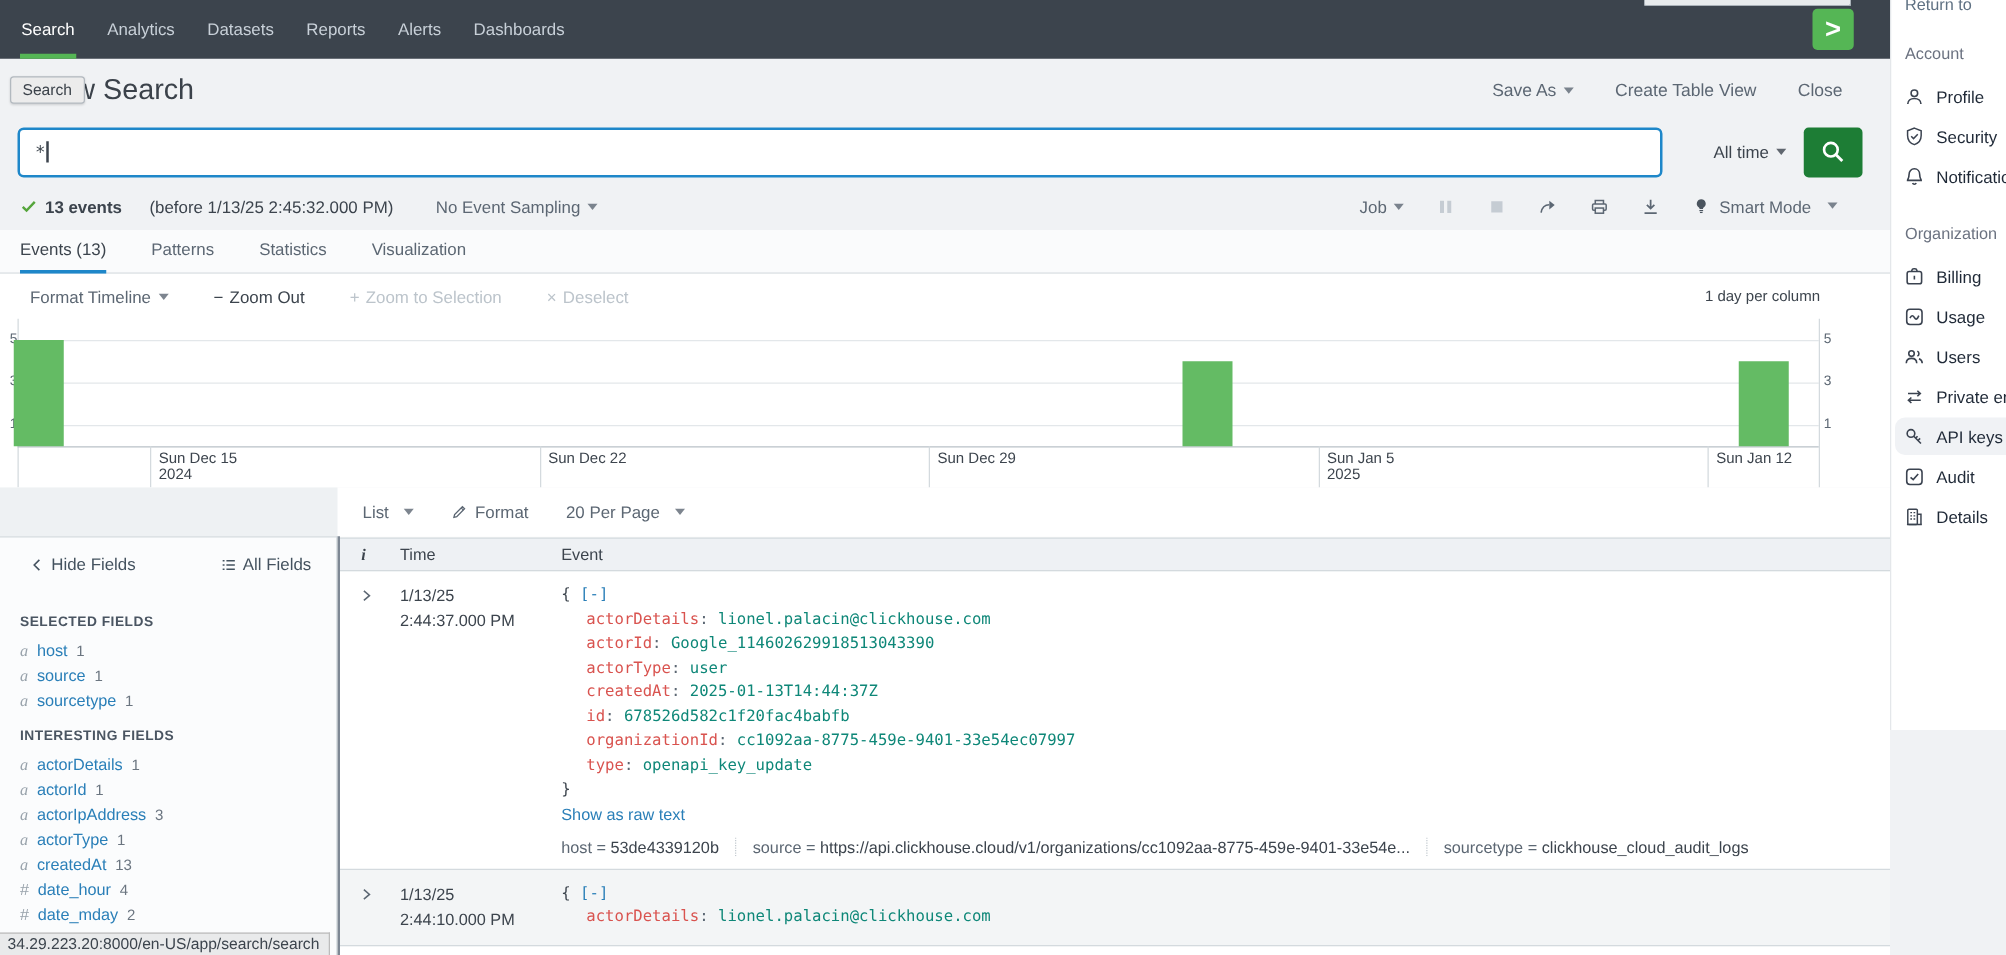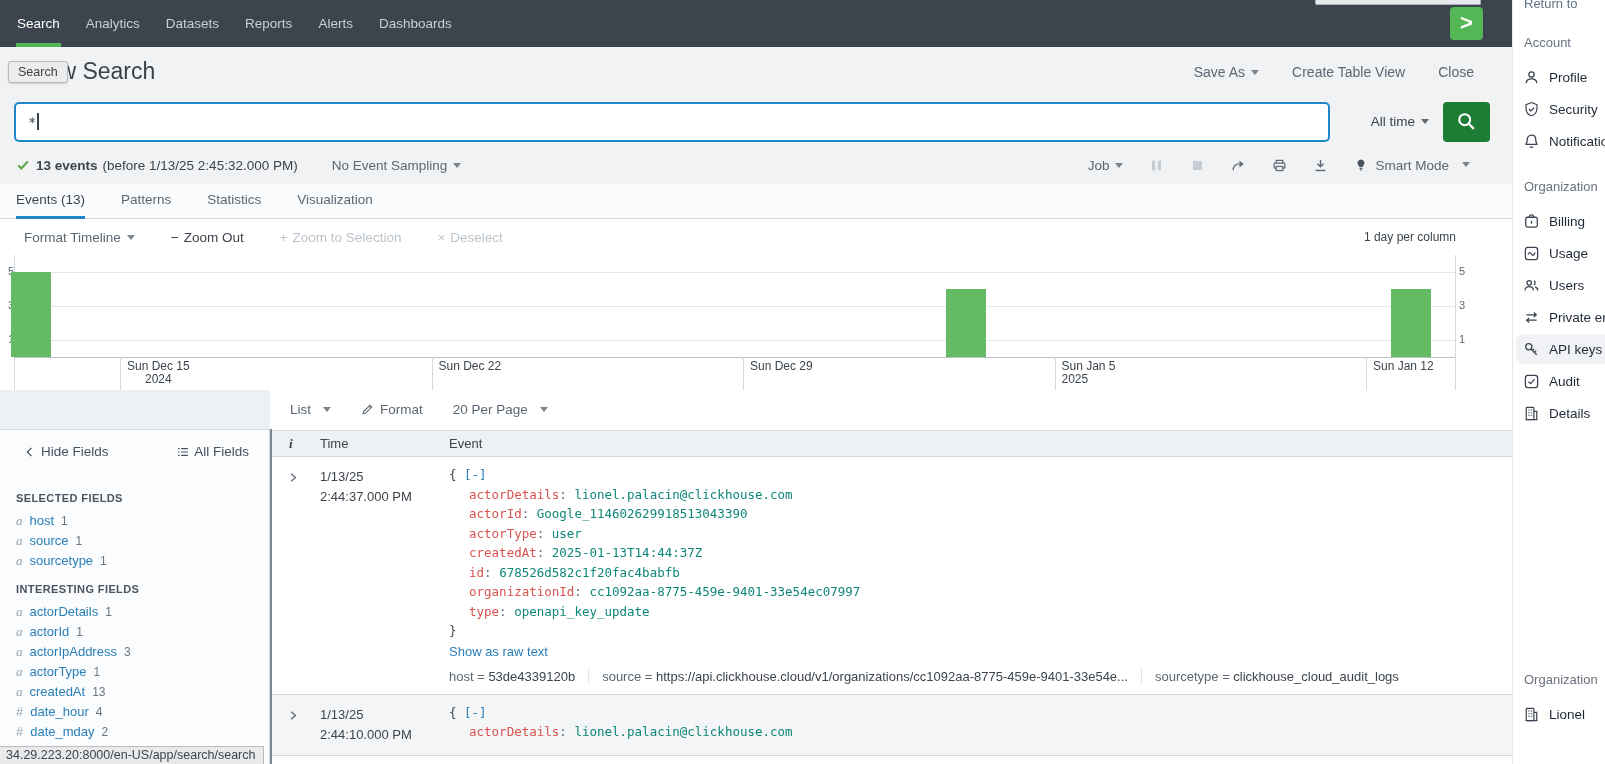--- a/index.html
+++ b/index.html
@@ -34,21 +34,21 @@
   #search-box .cursor { display:inline-block; width:1.5px; height:17px; background:#3c444d; vertical-align:text-bottom; margin-left:1px; }
   #time-range { position:absolute; left:1362px; top:102px; width:76px; height:40px; line-height:40px; text-align:center; font-size:13.5px; color:#3c444d; cursor:pointer; }
   #search-btn { position:absolute; left:1443px; top:102px; width:47px; height:40px; background:#1d7d35; border-radius:4px; color:#fff; cursor:pointer; }
   #search-btn svg { position:absolute; left:13px; top:9px; width:21px; height:21px; }
 
   
   #job-row { position:absolute; left:0; top:148px; width:1512px; height:34px; }
   #job-left { position:absolute; left:16px; top:0; height:34px; display:flex; align-items:center; font-size:13.5px; color:#3c444d; }
   #check-icon { color:#55a53b; width:14px; height:14px; margin-right:6px; }
   #events-count { font-weight:bold; margin-right:5px; }
-  #events-detail { color:#3c444d; }
+  #events-detail { color:#3c444d;margin-left:17px; }
   #sampling { margin-left:34px; color:#5c6773; cursor:pointer; }
   #job-right { position:absolute; right:42px; top:0; height:34px; display:flex; align-items:center; gap:26px; font-size:13.5px; color:#5c6773; }
   .job-ic { width:15px; height:15px; cursor:pointer; color:#5c6773; }
   .job-ic.disabled { color:#c5ccd3; cursor:default; }
   #smart-mode { display:flex; align-items:center; gap:7px; cursor:pointer; }
   #smart-mode svg { width:14px; height:14px; color:#4a545e; }
 
   
   #tabs-row { position:absolute; left:0; top:184px; width:1512px; height:35px; background:#fafbfc; border-bottom:1px solid #d4dade; }
   #tabs { position:absolute; left:16px; top:0; display:flex; gap:36px; height:35px; }
@@ -115,21 +115,21 @@
   .raw-link { display:inline-block; margin-top:3px; font-size:13px; color:#2a7fb8; cursor:pointer; }
   .meta { display:flex; margin-top:9px; font-size:13px; color:#5c6773; white-space:nowrap; overflow:hidden; }
   .meta-seg { cursor:pointer; }
   .meta-seg .mv { color:#3c444d;text-align:center; }
   .meta-seg + .meta-seg { border-left:1px dotted #c3cad0; margin-left:13px; padding-left:13px; }
 
   
   #status-url { position:absolute; left:0; top:746px; height:18px; background:#e9eaeb; border:1px solid #bcbcbc; border-left:none; border-bottom:none; font-size:12.5px; color:#3c444d; line-height:17px; padding:0 8px 0 6px; z-index:9; }
 
   
-  #right-panel { position:absolute; left:1512px; top:0; width:93px; height:764px; background:#fff; border-left:1px solid #e4e7ea; overflow:hidden; }
+  #right-panel { position:absolute; left:1512px; top:0; width:93px; height:584px; background:#fff; border-left:1px solid #e4e7ea; overflow:hidden; }
   #rp-return { position:absolute; left:11px; top:-4px; font-size:13px; color:#5f7183; white-space:nowrap; cursor:pointer; }
   .rp-section { position:absolute; left:0; width:200px; }
   .rp-label { font-size:13px; color:#6b7280; padding-left:11px; height:18px; margin-bottom:8px; white-space:nowrap; }
   .rp-item { position:relative; height:32px; display:flex; align-items:center; gap:9px; padding-left:10px; font-size:13.5px; color:#1f2937; white-space:nowrap; cursor:pointer; width:200px; }
   .rp-item.active::before { content:""; position:absolute; left:3px; top:1px; height:30px; width:160px; background:#f0f2f5; border-radius:8px; z-index:0; }
   .rp-item span { position:relative; z-index:1; }
   .rp-icon { width:17px; height:17px; color:#3b4350; flex:none; display:inline-block; }
   .rp-icon svg { width:17px; height:17px; display:block; }
 </style>
 </head>
@@ -234,21 +234,21 @@
           <div class="gridline" style="top: 87px;"></div>
           <div class="ytick" style="left: 0px; top: 80px;">3</div>
           <div class="ytick right" style="left: 1459px; top: 80px;">3</div>
           <div class="gridline" style="top: 53px;"></div>
           <div class="ytick" style="left: 0px; top: 46px;">5</div>
           <div class="ytick right" style="left: 1459px; top: 46px;">5</div>
           <div class="plot-edge" style="left: 14px;"></div>
           <div class="plot-edge" style="left: 1455px;"></div>
           <div id="axis-line"></div>
           <div class="xtick-line" style="left: 120px;"></div>
-          <div class="xtick-label" style="left: 127px; text-align: center;">
+          <div class="xtick-label" style="left: 127px;">
             <div>Sun Dec 15</div>
             <div>2024</div>
           </div>
           <div class="xtick-line" style="left: 431.5px;"></div>
           <div class="xtick-label" style="left: 438.5px;">
             <div>Sun Dec 22</div>
           </div>
           <div class="xtick-line" style="left: 743px;"></div>
           <div class="xtick-label" style="left: 750px;">
             <div>Sun Dec 29</div>

